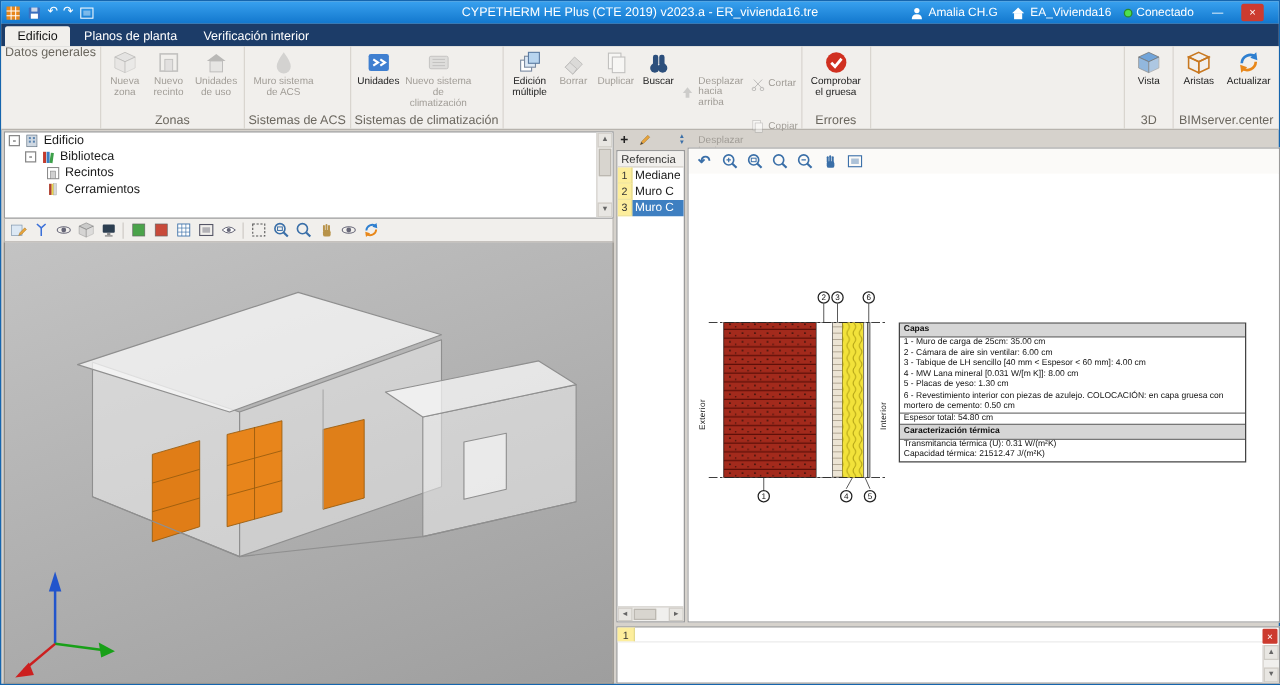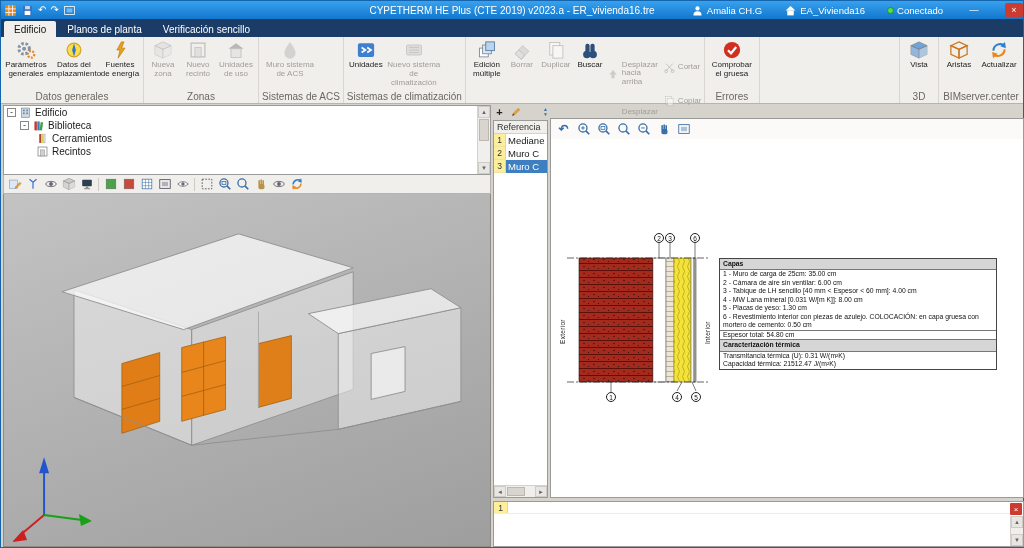--- a/index.html
+++ b/index.html
@@ -4,21 +4,21 @@
 <style>
   *{margin:0;padding:0;box-sizing:border-box;}
   html,body{width:1024px;height:548px;overflow:hidden;}
   body{font-family:"Liberation Sans",sans-serif;background:#d6d2cc;position:relative;font-size:10px;color:#1a1a1a;}
   #app{position:absolute;inset:0;border:1px solid #1565ae;background:#d6d2cc;}
 
   
   .titlebar{position:absolute;top:0;left:0;right:0;height:18px;background:linear-gradient(#38a1ef,#1277cd);display:flex;align-items:center;color:#fff;}
   .tb-left{display:flex;align-items:center;gap:4px;padding-left:3px;z-index:2;}
   .tb-title{position:absolute;left:0;right:0;text-align:center;font-size:10px;}
-  .tb-right{margin-left:auto;display:flex;align-items:center;gap:22px;padding-right:0;z-index:2;font-size:9.5px;}
+  .tb-right{margin-left:auto;display:flex;align-items:center;gap:10px;padding-right:12px;z-index:2;font-size:9.5px;}
   .tb-chip{display:flex;align-items:center;gap:3px;}
   .tb-glyph{font-size:10px;line-height:14px;cursor:default;}
   .dot{width:7px;height:7px;border-radius:50%;background:#4fe04f;border:1px solid #2a8a2a;}
   .winbtn{width:18px;height:14px;display:flex;align-items:center;justify-content:center;font-size:9px;}
   .winbtn.close{background:#cc3b2f;border-radius:2px;}
   .tico{width:13px;height:13px;display:block;}
 
   
   .tabbar{position:absolute;top:18px;left:0;right:0;height:18px;background:#1c3c68;display:flex;align-items:flex-end;padding-left:3px;gap:1px;}
   .tab{height:16px;display:flex;align-items:center;padding:0 10px;color:#fff;font-size:10px;}
@@ -328,46 +328,26 @@
         <span>Conectado</span>
       </span>
       <span class="winbtn">—</span>
       <span class="winbtn close">×</span>
     </div>
   </div>
 
   <div class="tabbar">
     <div class="tab active">Edificio</div>
     <div class="tab">Planos de planta</div>
-    <div class="tab">Verificación sencillo</div>
+    <div class="tab">Verificación interior</div>
   </div>
 
   <div class="ribbon">
 
     <div class="rgroup">
-      <div class="rgroup-buttons">
-        <div class="rbtn" style="width:46px">
-          <svg class="ric">
-              <use href="#i-gears"></use>
-            </svg>
-          <span>Parámetros generales</span>
-        </div>
-        <div class="rbtn" style="width:50px">
-          <svg class="ric">
-              <use href="#i-compass"></use>
-            </svg>
-          <span>Datos del emplazamiento</span>
-        </div>
-        <div class="rbtn" style="width:42px">
-          <svg class="ric">
-              <use href="#i-bolt"></use>
-            </svg>
-          <span>Fuentes de energía</span>
-        </div>
-      </div>
       <div class="rgroup-label">Datos generales</div>
     </div>
 
     <div class="rgroup">
       <div class="rgroup-buttons">
         <div class="rbtn disabled" style="width:34px">
           <svg class="ric" style="color:#d5d5d5">
               <use href="#i-cube"></use>
             </svg>
           <span>Nueva zona</span>
@@ -539,29 +519,29 @@
       </div>
       <div class="tree-row" style="padding-left:16px">
         <span class="expander">-</span>
         <svg class="tree-ico">
             <use href="#i-books"></use>
           </svg>
         <span>Biblioteca</span>
       </div>
       <div class="tree-row" style="padding-left:32px">
         <svg class="tree-ico">
-            <use href="#i-walllayers"></use>
-          </svg>
-        <span>Cerramientos</span>
+            <use href="#i-room"></use>
+          </svg>
+        <span>Recintos</span>
       </div>
       <div class="tree-row" style="padding-left:32px">
         <svg class="tree-ico">
-            <use href="#i-room"></use>
-          </svg>
-        <span>Recintos</span>
+            <use href="#i-walllayers"></use>
+          </svg>
+        <span>Cerramientos</span>
       </div>
       <div class="vscroll">
         <span class="sb-btn">▲</span>
         <span class="sb-thumb"></span>
         <span class="sb-fill"></span>
         <span class="sb-btn">▼</span>
       </div>
     </div>
 
     <div class="toolbar3d">

